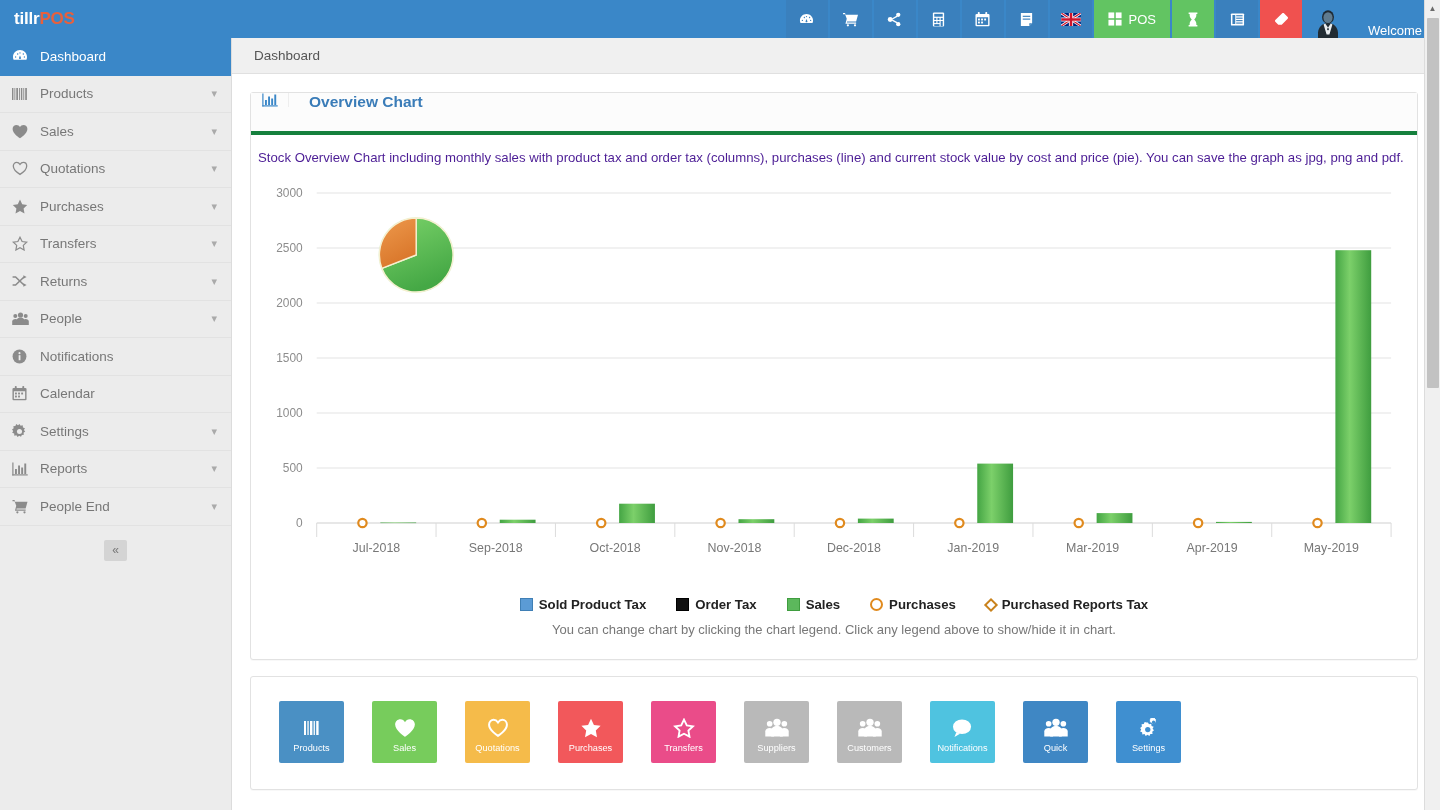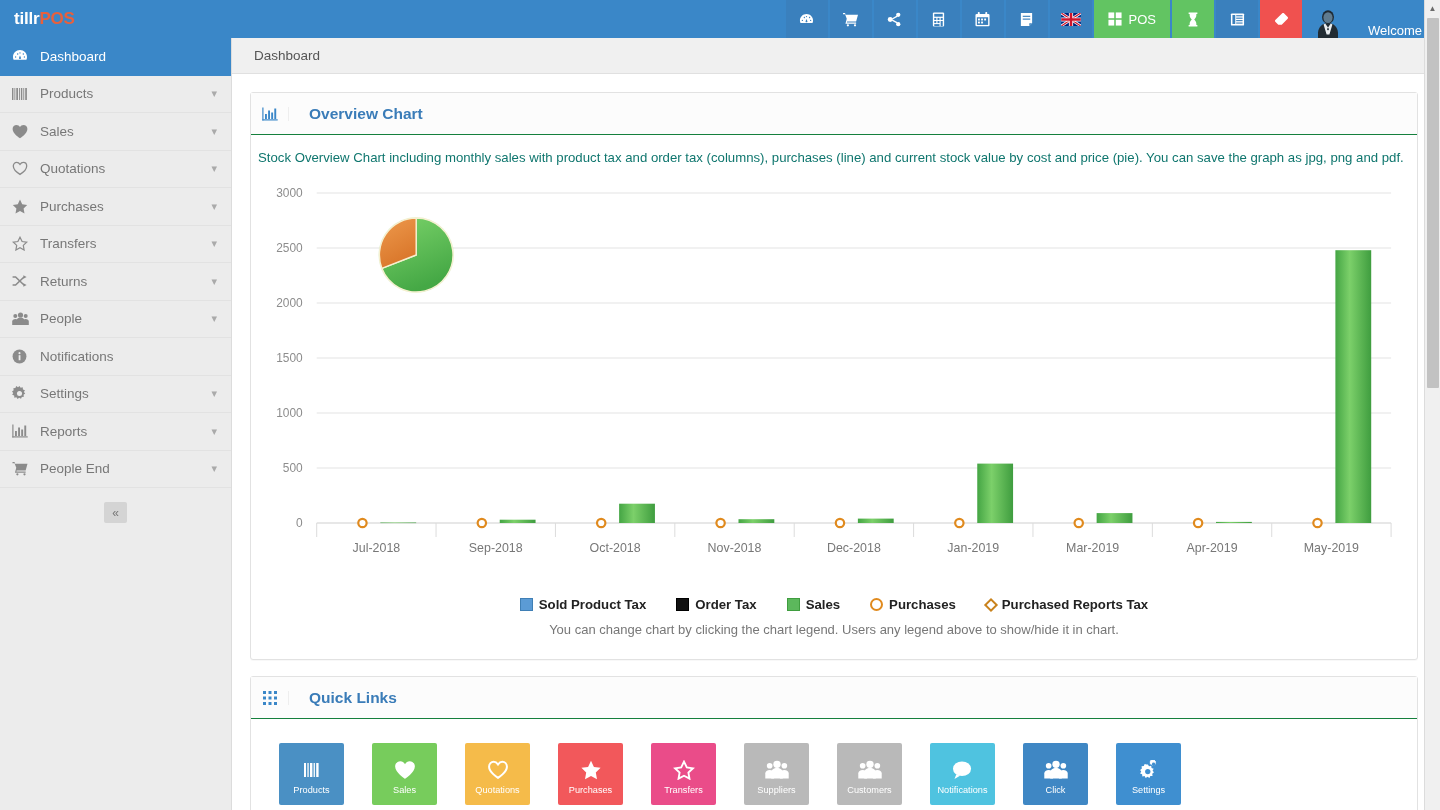--- a/index.html
+++ b/index.html
@@ -75,33 +75,33 @@
     height: 36px; flex: 0 0 36px; background: #f0f0f0; border-bottom: 1px solid #e0e0e0;
     display: flex; align-items: center; padding-left: 22px; color: #555; font-size: 13.5px;
   }
   .scrollarea { flex: 1 1 auto; padding: 18px 22px 0 18px; overflow: hidden; }
 
   .panel {
     background: #fff; border: 1px solid #e2e2e2; border-radius: 3px;
     margin-bottom: 16px; box-shadow: 0 1px 1px rgba(0,0,0,0.03);
   }
   .panel-head {
-    height: 42px; display: flex; align-items: center; border-bottom: 1px solid #15803d;
+    height: 42px; display: flex; align-items: flex-start; border-bottom: 4px solid #15803d;
     background: #fcfcfc;
   }
   .panel-head-ico {
     width: 38px; flex: 0 0 38px; display: flex; align-items: center; justify-content: center;
     border-right: 1px solid #eee; color: #3a87c8;
   }
   .panel-title {
     display: flex; align-items: center; padding-left: 20px;
     color: #3a7cb8; font-size: 15.5px; font-weight: bold;
   }
   .panel-desc {
-    padding: 14px 12px 6px 7px; color: #0f766e; font-size: 13.2px; line-height: 1.4;
+    padding: 14px 12px 6px 7px; color: #4c1d95; font-size: 13.2px; line-height: 1.4;
   }
   .panel-foot-note {
     text-align: center; color: #777; font-size: 13px; padding: 10px 0 22px 0;
   }
 
   
   .chart-box { position: relative; height: 420px; margin: 2px 6px 0 6px; }
   .chart-svg { display: block; width: 100%; height: 100%; }
   .legend {
     display: flex; align-items: center; justify-content: center; gap: 30px;
@@ -368,20 +368,36 @@
         <span class="side-ico">
           <svg width="15" height="15" viewBox="0 0 16 16" fill="#8b8b8b">
               <circle cx="8" cy="8" r="7.4"></circle>
               <rect x="7.1" y="6.6" width="1.9" height="5.4" fill="#ececec"></rect>
               <circle cx="8" cy="4.4" r="1.1" fill="#ececec"></circle>
             </svg>
         </span>
         <span class="side-label">Notifications</span>
       </div>
 
+      <div class="side-item">
+        <span class="side-ico">
+          <svg width="15" height="15" viewBox="0 0 16 16" fill="#8b8b8b">
+              <rect x="0.5" y="2" width="15" height="13.2" rx="1.2"></rect>
+              <rect x="2" y="5.6" width="12" height="8.2" fill="#ececec"></rect>
+              <rect x="3" y="0" width="2" height="3.6" rx="0.8"></rect>
+              <rect x="11" y="0" width="2" height="3.6" rx="0.8"></rect>
+              <rect x="3.2" y="7" width="2" height="2"></rect>
+              <rect x="6.5" y="7" width="2" height="2"></rect>
+              <rect x="9.8" y="7" width="2" height="2"></rect>
+              <rect x="3.2" y="10.2" width="2" height="2"></rect>
+              <rect x="6.5" y="10.2" width="2" height="2"></rect>
+            </svg>
+        </span>
+        <span class="side-label">Calendar</span>
+      </div>
 
       <div class="side-item">
         <span class="side-ico">
           <svg width="15" height="15" viewBox="0 0 16 16" fill="#8b8b8b">
               <path d="M8 0l1.2 1.9 2.2-.5.3 2.2 2.1.8-1.1 1.9 1.4 1.7-1.8 1.3.4 2.2-2.2.2-.9 2-1.9-1.1-1.8 1.3-1.2-1.9-2.2.4-.2-2.2-2.1-.8L1.3 7.5 0 5.8l1.8-1.3L1.4 2.3l2.2-.2.9-2 1.9 1.1z"></path>
               <circle cx="8" cy="8" r="2.7" fill="#ececec"></circle>
             </svg>
         </span>
         <span class="side-label">Settings</span>
         <span class="caret">▾</span>
@@ -554,40 +570,24 @@
             <div class="legend-item">
               <span class="legend-sw" style="border-radius:50%;background:#fff;border:2px solid #e08a1e;"></span>
               <span class="legend-txt">Purchases</span>
             </div>
             <div class="legend-item">
               <span class="legend-sw" style="background:#fff;border:2px solid #c9821c;transform:rotate(45deg);width:10px;height:10px;"></span>
               <span class="legend-txt">Purchased Reports Tax</span>
             </div>
           </div>
 
-          <div class="panel-foot-note">You can change chart by clicking the chart legend. Users any legend above to show/hide it in chart.</div>
+          <div class="panel-foot-note">You can change chart by clicking the chart legend. Click any legend above to show/hide it in chart.</div>
         </div>
 
         <div class="panel">
-          <div class="panel-head">
-            <div class="panel-head-ico">
-              <svg width="14" height="14" viewBox="0 0 14 14" fill="#3a87c8">
-                  <rect x="0" y="0" width="3" height="3"></rect>
-                  <rect x="5.5" y="0" width="3" height="3"></rect>
-                  <rect x="11" y="0" width="3" height="3"></rect>
-                  <rect x="0" y="5.5" width="3" height="3"></rect>
-                  <rect x="5.5" y="5.5" width="3" height="3"></rect>
-                  <rect x="11" y="5.5" width="3" height="3"></rect>
-                  <rect x="0" y="11" width="3" height="3"></rect>
-                  <rect x="5.5" y="11" width="3" height="3"></rect>
-                  <rect x="11" y="11" width="3" height="3"></rect>
-                </svg>
-            </div>
-            <div class="panel-title">Quick Links</div>
-          </div>
 
           <div class="ql-grid">
 
             <div class="ql-cell">
               <div class="ql-tile" style="background:#4a90c4">
                 <span class="ql-ico">
                   <svg width="20" height="20" viewBox="0 0 20 20" fill="#fff">
                       <rect x="2" y="3" width="2" height="14"></rect>
                       <rect x="5.4" y="3" width="1.3" height="14"></rect>
                       <rect x="8" y="3" width="2.4" height="14"></rect>
@@ -692,21 +692,21 @@
                 <span class="ql-ico">
                   <svg width="24" height="20" viewBox="0 0 17 14" fill="#fff">
                       <circle cx="3.3" cy="4" r="2"></circle>
                       <path d="M0.2 13V9.5C.2 8 1.6 7 3.3 7s3.1 1 3.1 2.5V13z"></path>
                       <circle cx="13.7" cy="4" r="2"></circle>
                       <path d="M10.6 13V9.5C10.6 8 12 7 13.7 7s3.1 1 3.1 2.5V13z"></path>
                       <circle cx="8.5" cy="3" r="2.6"></circle>
                       <path d="M4.4 13V8.8c0-1.9 1.8-3.2 4.1-3.2s4.1 1.3 4.1 3.2V13z"></path>
                     </svg>
                 </span>
-                <span class="ql-label">Click</span>
+                <span class="ql-label">Quick</span>
               </div>
             </div>
 
             <div class="ql-cell">
               <div class="ql-tile" style="background:#3f8fd0">
                 <span class="ql-ico">
                   <svg width="22" height="20" viewBox="0 0 18 18" fill="#fff">
                       <path d="M7 0l1 1.7 2-.5.3 2 1.9.7-1 1.7 1.3 1.5-1.6 1.2.3 2-2 .2-.8 1.8L6.7 11 5 12.2 4 10.5l-2 .3-.2-2L0 8.1l1-1.7L0 4.9l1.6-1.2L1.3 1.7l2-.2.8-1.8L5.8 0z" transform="translate(1,4)"></path>
                       <circle cx="7.9" cy="10.4" r="2.4" fill="#3f8fd0"></circle>
                       <path d="M12.8 0l.8 1.3 1.5-.4.2 1.5 1.4.5-.7 1.3 1 1.1-1.2.9.2 1.5-1.5.2-.6 1.3-1.3-.8-1.3.9-.7-1.3-1.5.2-.2-1.5-1.4-.5.7-1.3-1-1.1 1.2-.9-.2-1.5 1.5-.2.6-1.3 1.3.8z" transform="translate(0,0) scale(0.62) translate(8,-1)"></path>

